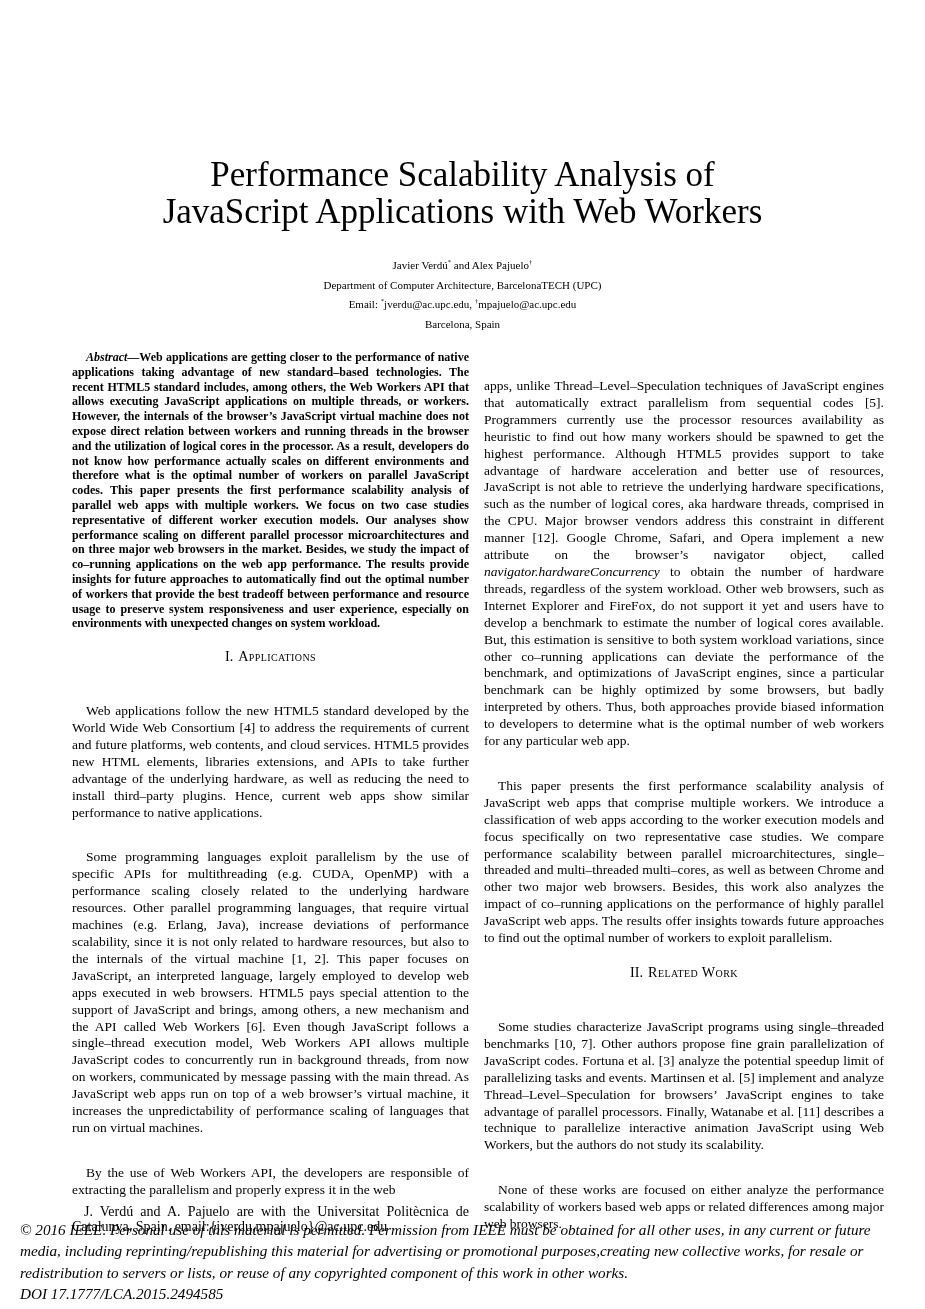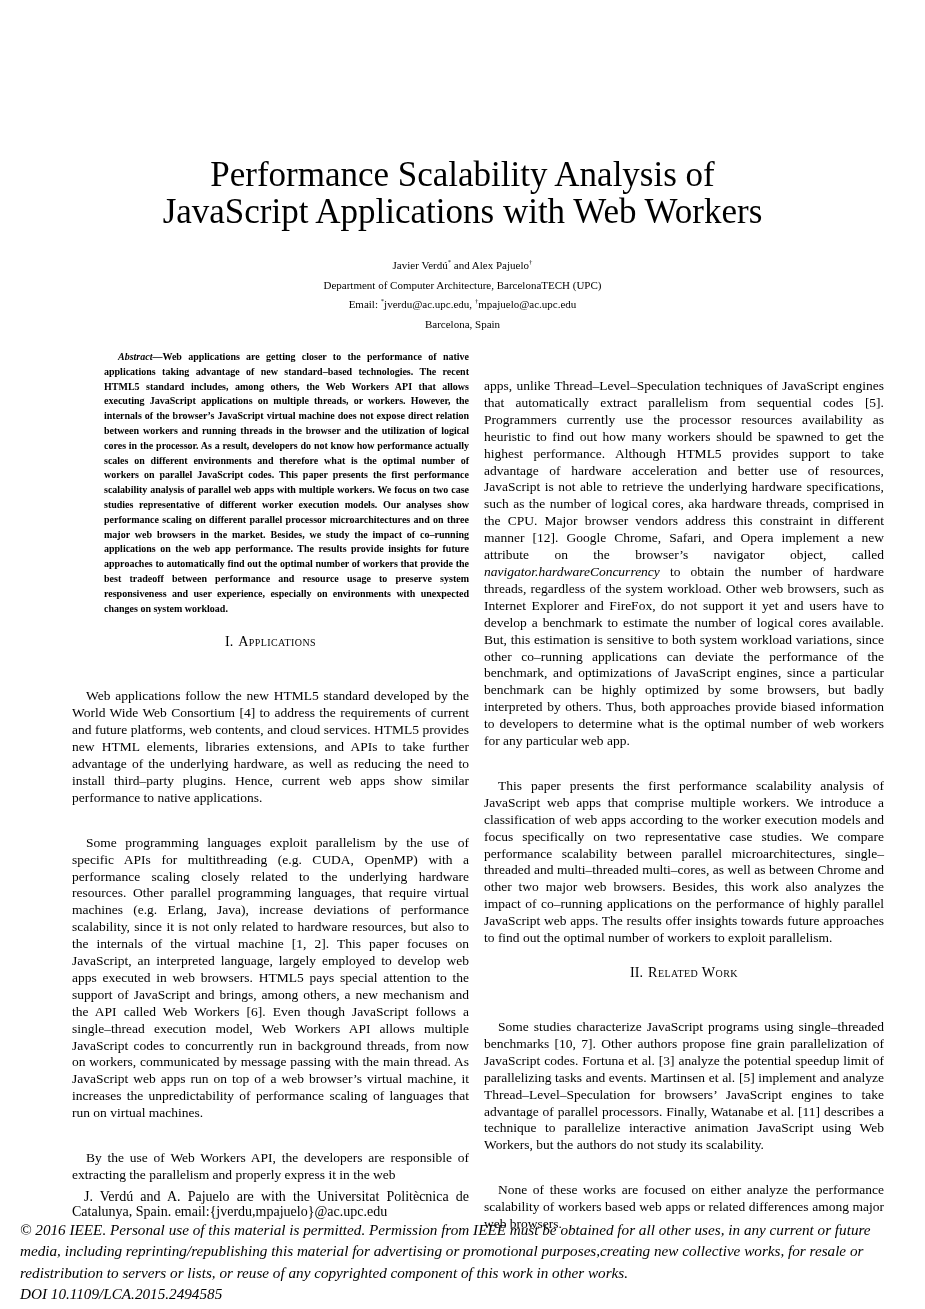--- a/index.html
+++ b/index.html
@@ -26,22 +26,22 @@
   .columns {
     position: absolute; top: 350px; left: 72px; width: 812px;
     display: flex; gap: 15px;
   }
   .col { display: flex; flex-direction: column; }
   .col-left  { width: 397px; height: 856px; }
   .col-right { width: 400px; height: 856px; }
 
   p { margin: 0; }
   .abstract {
-    font-weight: bold; font-size: 10px; line-height: 14.8px;
-    text-align: justify; text-indent: 14px; margin-left: 32px;
+    font-weight: bold; font-size: 12px; line-height: 14.8px;
+    text-align: justify; text-indent: 14px;
   }
   .abstract .lbl { font-style: italic; }
   .index-terms { margin-top: 9px; }
 
   .sec-heading {
     margin: 17px 0 10px 0; font-weight: normal;
     font-size: 14.2px; text-align: center;
   }
   .sec-heading .sec-num { margin-right: 5px; }
   .sec-heading .sc { font-variant: small-caps; letter-spacing: 0.4px; }
@@ -104,16 +104,16 @@
       <h2 class="sec-heading"><span class="sec-num">II.</span><span class="sc">Related Work</span></h2>
 
       <p class="body-par indent">Some studies characterize JavaScript programs using single–threaded benchmarks [10, 7]. Other authors propose fine grain parallelization of JavaScript codes. Fortuna et al. [3] analyze the potential speedup limit of parallelizing tasks and events. Martinsen et al. [5] implement and analyze Thread–Level–Speculation for browsers’ JavaScript engines to take advantage of parallel processors. Finally, Watanabe et al. [11] describes a technique to parallelize interactive animation JavaScript using Web Workers, but the authors do not study its scalability.</p>
       <p class="body-par indent">None of these works are focused on either analyze the performance scalability of workers based web apps or related differences among major web browsers.</p>
     </section>
 
   </main>
 
   <footer class="copyright">
     <p>© 2016 IEEE. Personal use of this material is permitted. Permission from IEEE must be obtained for all other uses, in any current or future media, including reprinting/republishing this material for advertising or promotional purposes,creating new collective works, for resale or redistribution to servers or lists, or reuse of any copyrighted component of this work in other works.</p>
-    <p>DOI 10.1109/LCA.2015.2494585</p>
+    <p>DOI 17.1777/LCA.2015.2494585</p>
   </footer>
 
 </div>
 
 </body></html>

